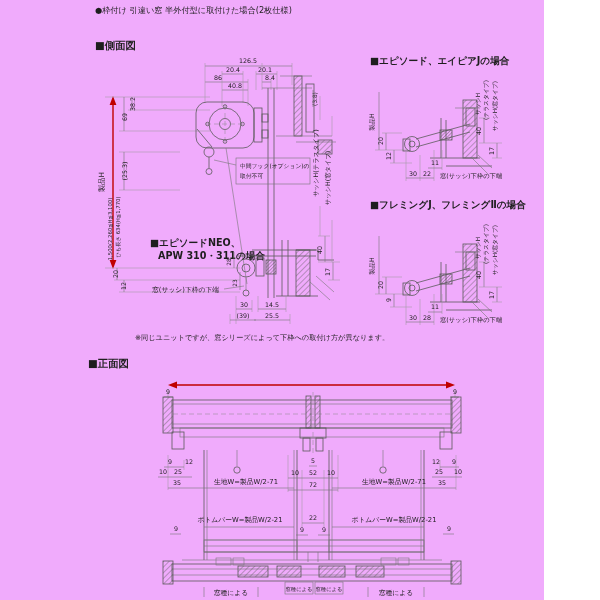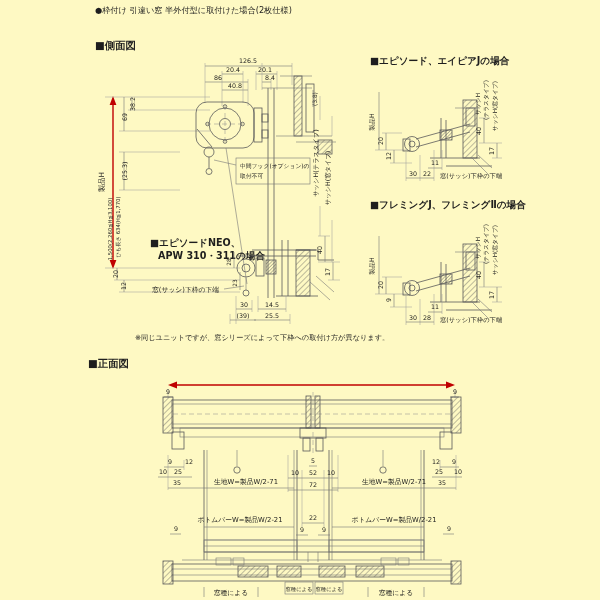--- a/index.html
+++ b/index.html
@@ -1,16 +1,16 @@
 <!DOCTYPE html>
 <html><head>
 <meta charset="utf-8">
 <style>
   html,body{margin:0;padding:0;background:#fff;}
-  #stage{position:relative;width:600px;height:600px;background:#fef9c3;overflow:hidden;
+  #stage{position:relative;width:544px;height:600px;background:#f0abfc;overflow:hidden;
          font-family:"DejaVu Sans",sans-serif;}
   svg{position:absolute;left:0;top:0;}
   svg line,svg path,svg rect,svg circle,svg polyline,svg polygon{stroke:#5a5a5a;fill:none;stroke-width:.8;}
   .thin{stroke:#9a9a9a;stroke-width:.5;}
   .mid{stroke:#777;stroke-width:.6;}
   .red{stroke:#c00000;stroke-width:1.4;}
   .redfill{fill:#c00000;stroke:none;}
   .hatch{fill:url(#h1);}
   .dark{fill:url(#h2);}
   .dash{stroke-dasharray:5 3;stroke-width:.5;stroke:#8a8a8a;}

